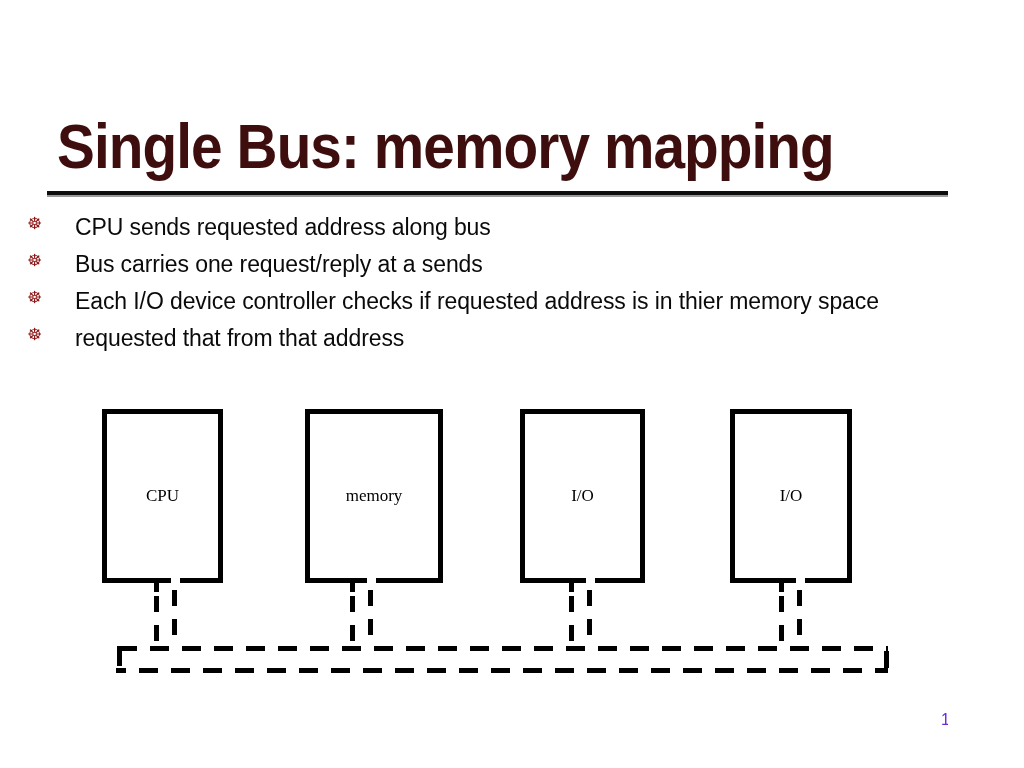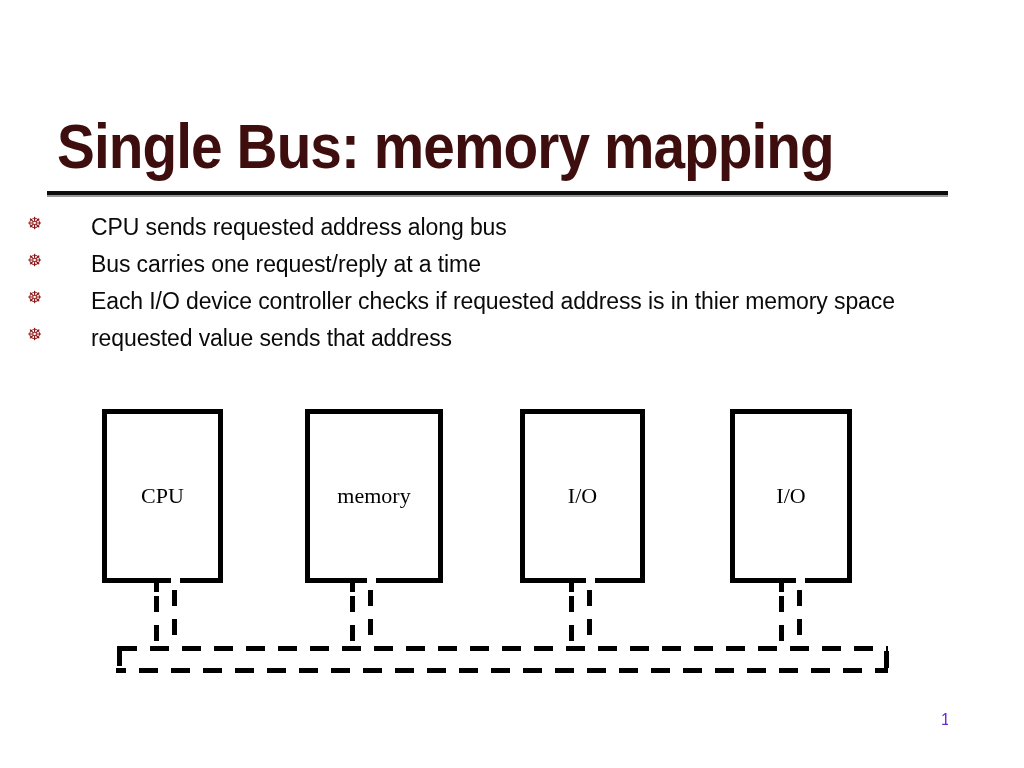--- a/index.html
+++ b/index.html
@@ -58,37 +58,37 @@
   }
   .bullet-icon {
     position: absolute;
     left: 27px;
     top: 3px;
     font-size: 17px;
     line-height: 17px;
     color: #8B1414;
     font-family: "DejaVu Sans", sans-serif;
   }
-  .bullet-line { display: block; margin-left: 16px; }
+  .bullet-line { display: block; }
 
   
   .dev-box {
     position: absolute;
     top: 409px;
     height: 174px;
     border: 5px solid #000;
     box-sizing: border-box;
     background: #fff;
     display: flex;
     align-items: center;
     justify-content: center;
   }
   .dev-box .box-label {
     font-family: "Liberation Serif", "DejaVu Serif", serif;
-    font-size: 22px;
+    font-size: 17px;
     color: #000;
   }
   .box-cpu   { left: 102px; width: 121px; }
   .box-mem   { left: 305px; width: 138px; }
   .box-io1   { left: 520px; width: 125px; }
   .box-io2   { left: 730px; width: 122px; }
 
   
   .vdash {
     position: absolute;
@@ -148,29 +148,29 @@
   <div class="title">Single Bus: memory mapping</div>
   <div class="title-underline"></div>
 
   <ul class="bullets">
     <li>
       <span class="bullet-icon">☸</span>
       <span class="bullet-line">CPU sends requested address along bus</span>
     </li>
     <li>
       <span class="bullet-icon">☸</span>
-      <span class="bullet-line">Bus carries one request/reply at a time</span>
+      <span class="bullet-line">Bus carries one request/reply at a sends</span>
     </li>
     <li>
       <span class="bullet-icon">☸</span>
       <span class="bullet-line">Each I/O device controller checks if requested address is in thier memory space</span>
     </li>
     <li>
       <span class="bullet-icon">☸</span>
-      <span class="bullet-line">requested value sends that address</span>
+      <span class="bullet-line">requested that from that address</span>
     </li>
   </ul>
 
   <div>
 
     <div class="dev-box box-cpu">
       <span class="box-label">CPU</span>
     </div>
     <div class="dev-box box-mem">
       <span class="box-label">memory</span>

